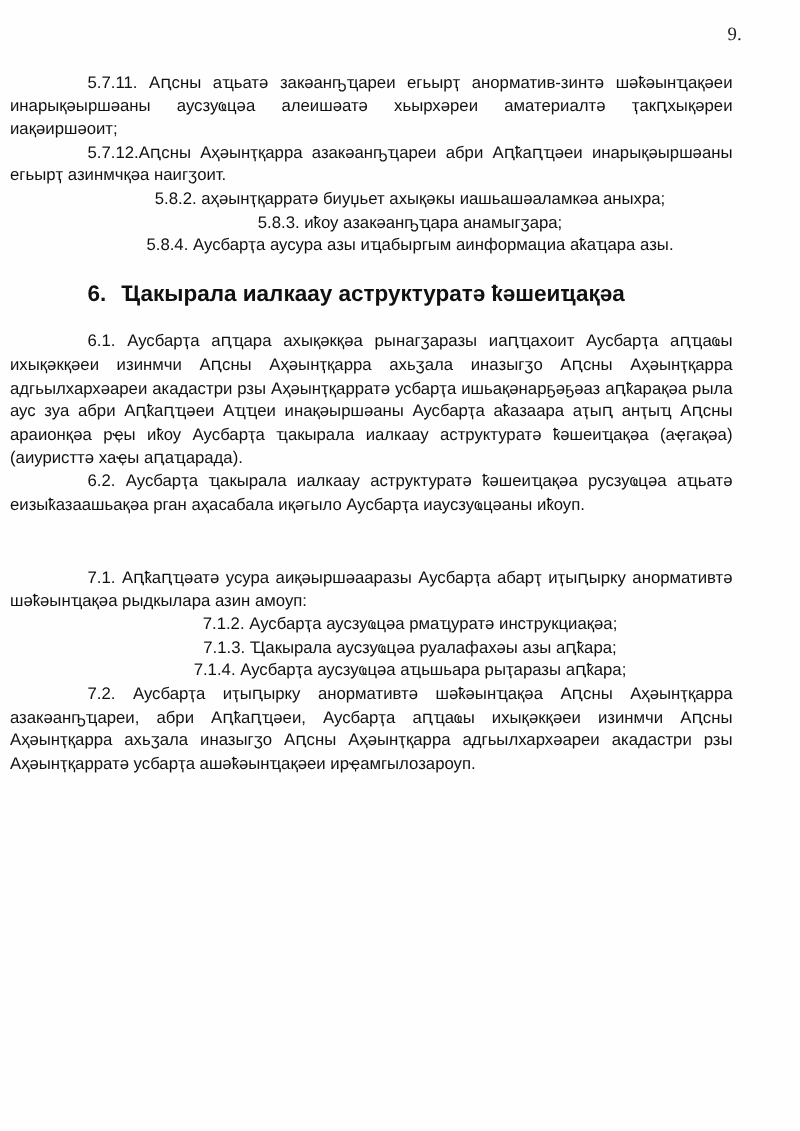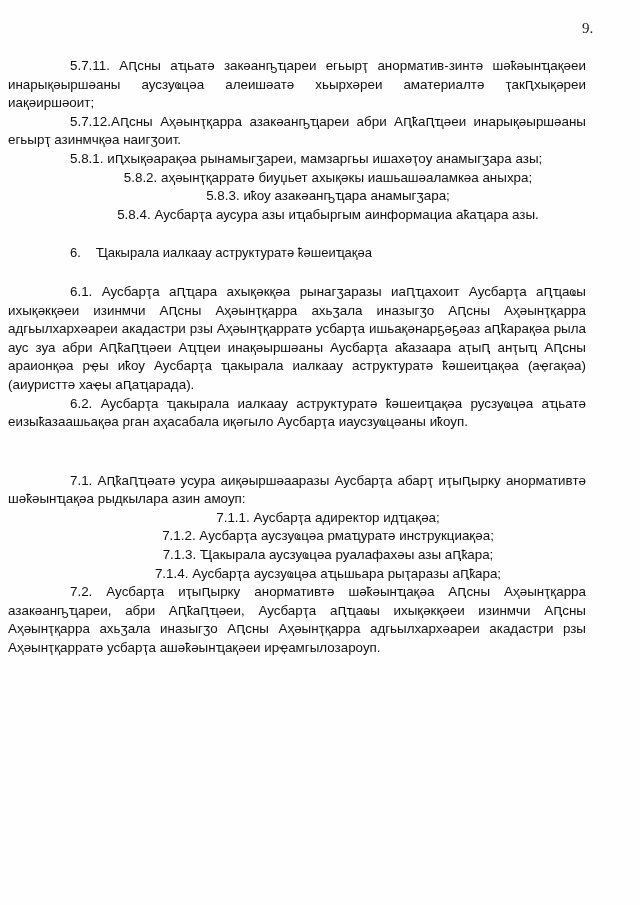--- a/index.html
+++ b/index.html
@@ -5,47 +5,45 @@
   html, body { margin: 0; padding: 0; background: #ffffff; }
   body { width: 640px; height: 905px; overflow: hidden; position: relative;
          font-family: "Liberation Sans", "DejaVu Sans", sans-serif; color: #111; }
   .page { position: absolute; left: 0; top: 0; width: 640px; height: 905px; background: #fefefe; }
   .page-number { position: absolute; top: 20px; left: 582px; font-family: "Liberation Serif", serif;
                  font-size: 15px; color: #222; }
   .body { position: absolute; left: 8px; top: 57px; width: 578px; font-size: 13.4px; line-height: 18.6px; }
   p { margin: 0; text-align: justify; text-indent: 62px; }
   p.list { text-align: center; }
   .gap-m { height: 20px; }
-  h2 { margin: 0; font-size: 13px; line-height: 18.6px; font-weight: normal; text-indent: 62px; text-align: justify; }
+  h2 { margin: 0; font-size: 18px; line-height: 18.6px; font-weight: bold; text-indent: 62px; text-align: justify; }
   h2 .num { display: inline-block; width: 22px; text-indent: 0; }
 </style>
 </head>
 <body>
 
 <div class="page">
   <div class="page-number">9.</div>
 
   <div class="body">
     <p>5.7.11.  Аԥсны  аҵьатә  закәанҧҵареи  егьырҭ  анорматив-зинтә шәҟәынҵақәеи  инарықәыршәаны  аусзуҩцәа  алеишәатә  хьырхәреи аматериалтә ҭакԥхықәреи иақәиршәоит;</p>
     <p>5.7.12.Аԥсны  Аҳәынҭқарра  азакәанҧҵареи  абри  Аԥҟаԥҵәеи инарықәыршәаны егьырҭ азинмчқәа наигӡоит.</p>
-    <p>5.8.1. иԥхықәарақәа рынамыгӡареи, мамзаргьы ишахәҭоу анамыгӡара азы;</p>
     <p class="list">5.8.2.  аҳәынҭқарратә биуџьет ахықәкы иашьашәаламкәа аныхра;</p>
     <p class="list">5.8.3.  иҟоу азакәанҧҵара анамыгӡара;</p>
     <p class="list">5.8.4. Аусбарҭа аусура азы иҵабыргым аинформациа аҟаҵара азы.</p>
 
     <div class="gap-m"></div>
     <h2><span class="num">6.</span> <span>Ҵакырала иалкаау аструктуратә ҟәшеиҵақәа</span></h2>
     <div class="gap-m"></div>
 
     <p>6.1.  Аусбарҭа аԥҵара ахықәкқәа рынагӡаразы иаԥҵахоит Аусбарҭа аԥҵаҩы ихықәкқәеи изинмчи Аԥсны Аҳәынҭқарра ахьӡала иназыгӡо Аԥсны Аҳәынҭқарра адгьылхархәареи акадастри рзы Аҳәынҭқарратә усбарҭа ишьақәнарҕәҕәаз аԥҟарақәа рыла аус зуа абри Аԥҟаԥҵәеи Аҵҵеи инақәыршәаны Аусбарҭа аҟазаара аҭыԥ анҭыҵ Аԥсны араионқәа рҿы иҟоу Аусбарҭа ҵакырала иалкаау аструктуратә ҟәшеиҵақәа (аҿгақәа) (аиуристтә хаҿы аԥаҵарада).</p>
     <p>6.2.  Аусбарҭа ҵакырала иалкаау аструктуратә ҟәшеиҵақәа русзуҩцәа аҵьатә еизыҟазаашьақәа рган аҳасабала иқәгыло Аусбарҭа иаусзуҩцәаны иҟоуп.</p>
 
     <div class="gap-m"></div>
     <div class="gap-m"></div>
 
     <p>7.1.  Аԥҟаԥҵәатә усура аиқәыршәааразы Аусбарҭа абарҭ иҭыԥырку анормативтә шәҟәынҵақәа рыдкылара азин амоуп:</p>
-    <p class="list">7.1.1.  Аусбарҭа  адиректор идҵақәа;</p>
     <p class="list">7.1.2.  Аусбарҭа аусзуҩцәа рмаҵуратә инструкциақәа;</p>
     <p class="list">7.1.3.  Ҵакырала аусзуҩцәа руалафахәы азы аԥҟара;</p>
     <p class="list">7.1.4.  Аусбарҭа аусзуҩцәа аҵьшьара рыҭаразы аԥҟара;</p>
     <p>7.2.  Аусбарҭа  иҭыԥырку  анормативтә  шәҟәынҵақәа  Аԥсны Аҳәынҭқарра азакәанҧҵареи, абри Аԥҟаԥҵәеи, Аусбарҭа аԥҵаҩы ихықәкқәеи изинмчи Аԥсны Аҳәынҭқарра ахьӡала иназыгӡо Аԥсны Аҳәынҭқарра адгьылхархәареи акадастри рзы Аҳәынҭқарратә усбарҭа ашәҟәынҵақәеи ирҿамгылозароуп.</p>
   </div>
 </div>
 
 </body></html>

